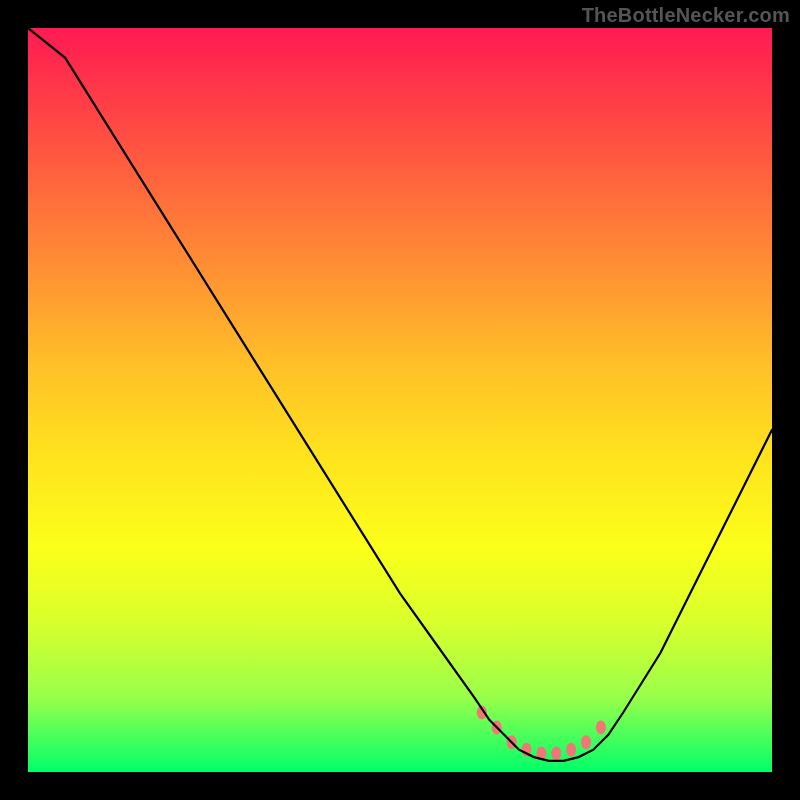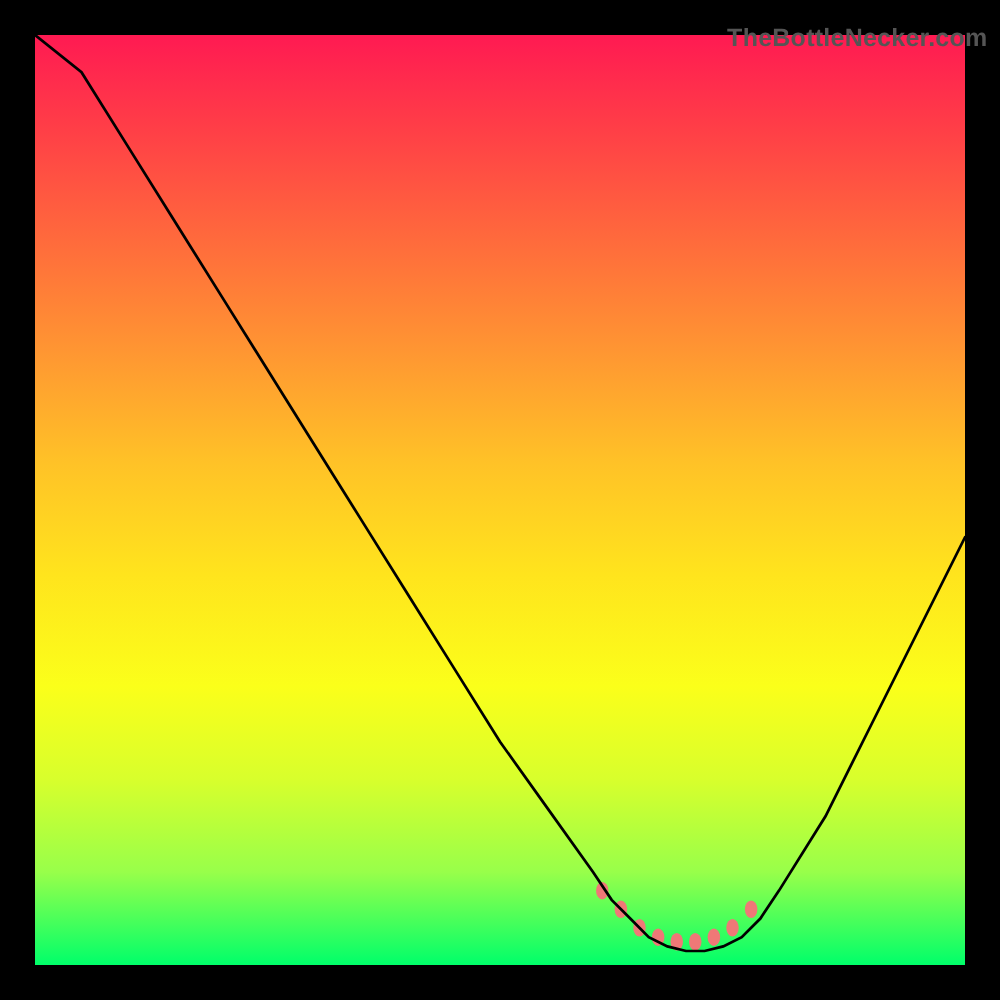--- a/index.html
+++ b/index.html
@@ -11,21 +11,21 @@
     overflow: hidden;
     font-family: Arial, sans-serif;
   }
   .wrap {
     position: relative;
     width: 800px;
     height: 800px;
   }
   .attribution {
     position: absolute;
-    top: 20px;
+    top: 4px;
     right: 10px;
     color: #555;
     font-size: 20px;
     font-weight: 600;
     letter-spacing: 0.2px;
     z-index: 3;
   }
   .plot-area {
     position: absolute;
     left: 28px;

